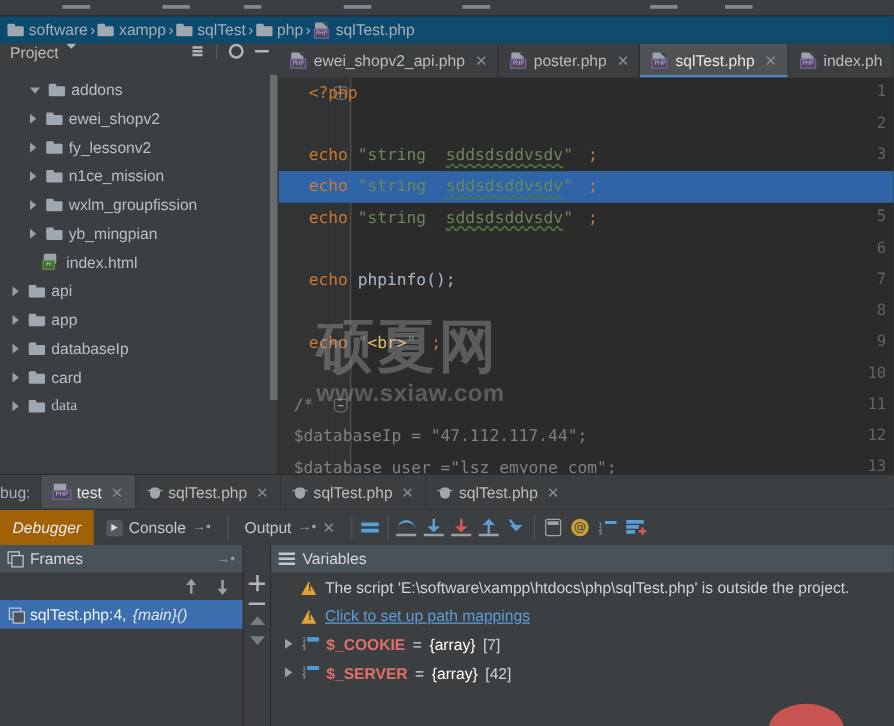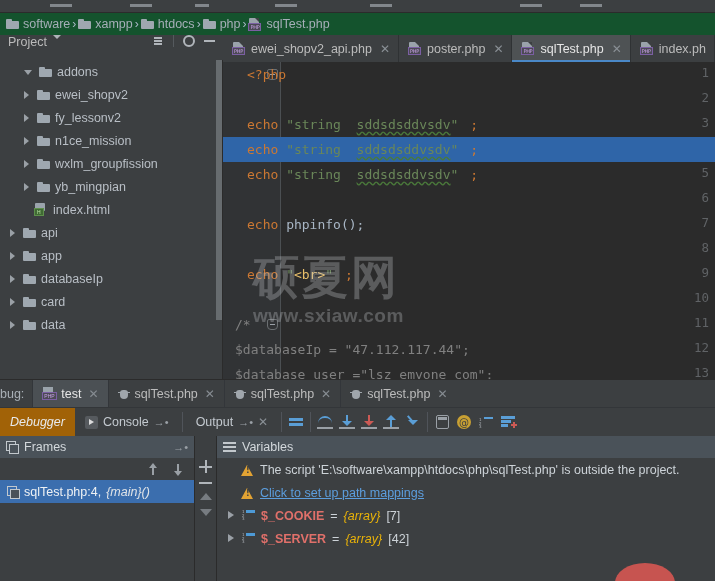--- a/index.html
+++ b/index.html
@@ -6,21 +6,21 @@
   html,body { width:715px; height:581px; overflow:hidden; background:#3c3f41;
     font-family:"Liberation Sans", sans-serif; font-size:12px; color:#a9b7c6; }
   .app { position:relative; width:715px; height:581px; background:#3c3f41; }
 
   
   .menubar { height:13px; background:#3c3f41; border-bottom:1px solid #2b2b2b;
     position:relative; overflow:hidden; }
   .menubar .mi { position:absolute; top:4px; height:3px; background:#9aa0a6; opacity:.75; }
 
   
-  .breadcrumb { height:22px; background:#14532d; display:flex; align-items:center;
+  .breadcrumb { height:22px; background:#0c4a6e; display:flex; align-items:center;
     padding-left:6px; gap:2px; overflow:hidden; white-space:nowrap; }
   .crumb { display:flex; align-items:center; gap:4px; color:#a6aeb8; font-size:12.5px; }
   .ic-folder { width:13px; height:10px; position:relative; display:inline-block; flex:none; }
   .ic-folder:before { content:""; position:absolute; left:0; top:2px; width:13px; height:8px;
     background:#9fa8b0; border-radius:1px; }
   .ic-folder:after { content:""; position:absolute; left:0; top:0; width:6px; height:3px;
     background:#9fa8b0; border-radius:1px 1px 0 0; }
   .ic-php { width:14px; height:13px; position:relative; display:inline-block; flex:none; }
   .ic-php .sheet { position:absolute; left:1px; top:0; width:10px; height:8px;
     background:#9aa3ab; border-radius:1px; }
@@ -208,21 +208,21 @@
   .vars { flex:1; background:#3c3f41; display:flex; flex-direction:column; }
   .vrow { height:23px; display:flex; align-items:center; gap:6px; padding-left:7px; font-size:12.5px; }
   .ic-warn { width:13px; height:12px; position:relative; flex:none; }
   .ic-warn:before { content:""; position:absolute; left:0; bottom:0;
     border-left:6.5px solid transparent; border-right:6.5px solid transparent; border-bottom:11px solid #e3a333; }
   .ic-warn:after { content:"!"; position:absolute; left:5px; top:2px; font-size:8px; color:#3c3f41;
     font-family:"DejaVu Sans", sans-serif; font-weight:bold; }
   .warn-txt { color:#cdd3d8; }
   .link { color:#5c9ede; text-decoration:underline; }
   .vname { color:#e0706a; font-weight:bold; }
-  .vtype { color:#eab308;font-style:italic; }
+  .vtype { color:#ffffff; }
   .vcount { color:#cdd3d8; }
   .veq { color:#cdd3d8; }
   .ic-arrtiny { width:9px; height:9px; position:relative; flex:none; margin-left:3px; }
   .ic-arrtiny:before { content:""; position:absolute; left:1px; top:0;
     border-left:6px solid #9aa0a6; border-top:4.5px solid transparent; border-bottom:4.5px solid transparent; }
   .ic-arrvar { width:13px; height:11px; position:relative; flex:none; }
   .ic-arrvar i { position:absolute; left:4px; width:9px; height:2.5px; background:#4d9ad6; }
   .ic-arrvar i:nth-child(1){top:0;} .ic-arrvar i:nth-child(2){top:4px;} .ic-arrvar i:nth-child(3){top:8px;}
   .ic-arrvar b { position:absolute; left:0; font-size:4px; line-height:3.5px; color:#b0b5ba;
     font-weight:normal; font-family:"DejaVu Sans", sans-serif; }
@@ -251,21 +251,21 @@
       <span>software</span>
     </span>
     <span class="sep">›</span>
     <span class="crumb">
       <span class="ic-folder"></span>
       <span>xampp</span>
     </span>
     <span class="sep">›</span>
     <span class="crumb">
       <span class="ic-folder"></span>
-      <span>htdocs</span>
+      <span>sqlTest</span>
     </span>
     <span class="sep">›</span>
     <span class="crumb">
       <span class="ic-folder"></span>
       <span>php</span>
     </span>
     <span class="sep">›</span>
     <span class="crumb">
       <span class="ic-php">
           <span class="sheet"></span>
@@ -345,21 +345,21 @@
         <div class="row" style="padding-left:6px;">
           <span class="arrow closed"></span>
           <span class="ic-folder"></span>
           <span>databaseIp</span>
         </div>
         <div class="row" style="padding-left:6px;">
           <span class="arrow closed"></span>
           <span class="ic-folder"></span>
           <span>card</span>
         </div>
-        <div class="row" style="padding-left:6px;">
+        <div class="row" style="padding-left:6px;font-family:Liberation Serif, serif;">
           <span class="arrow closed"></span>
           <span class="ic-folder"></span>
           <span>data</span>
         </div>
 
         <div class="proj-scroll"></div>
         <div class="proj-sep"></div>
       </div>
     </div>
 

